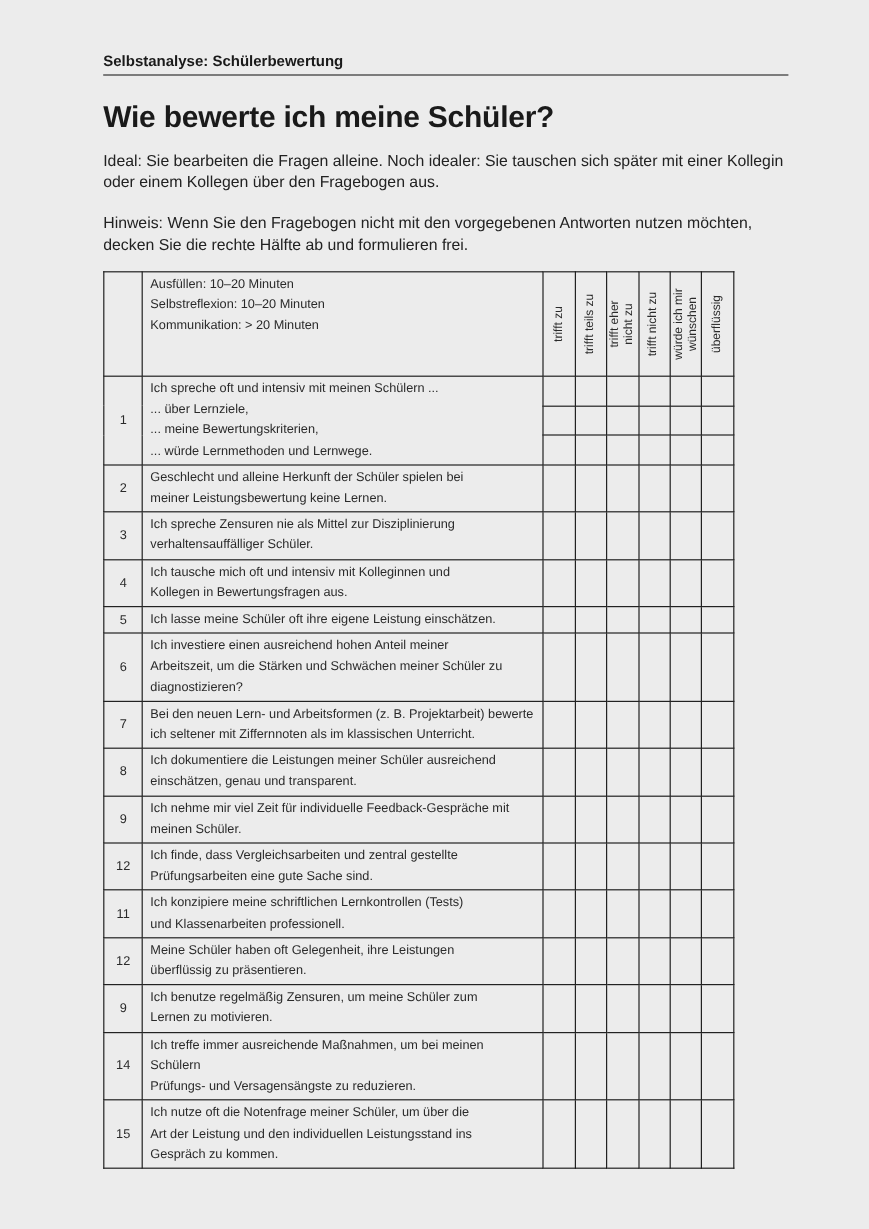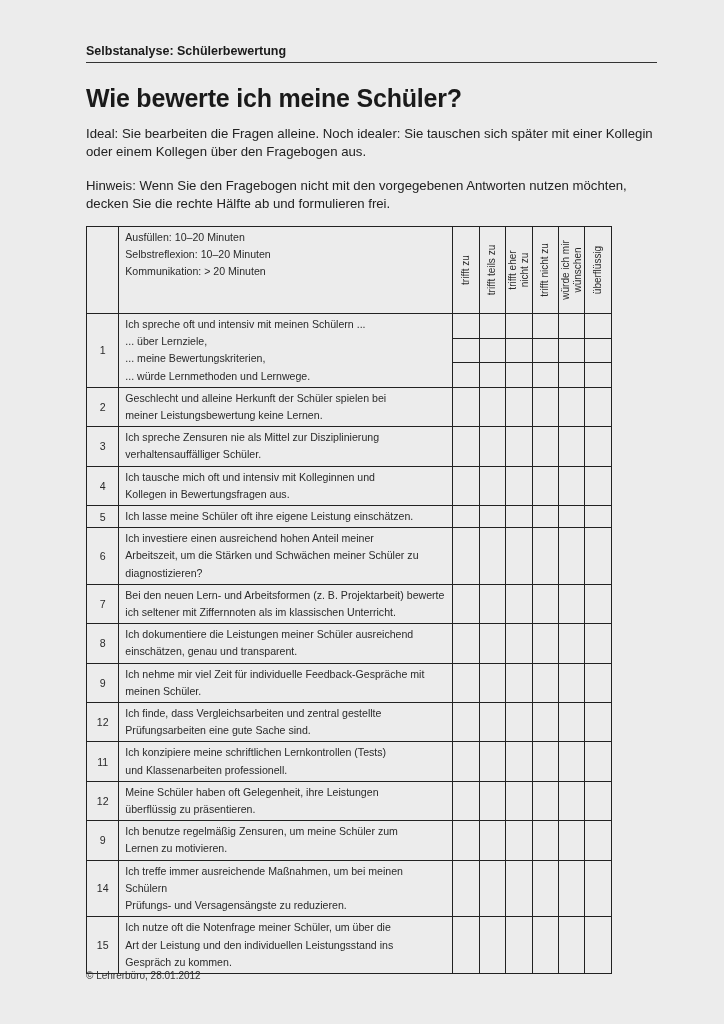--- a/index.html
+++ b/index.html
@@ -267,14 +267,13 @@
         <td class="box" style="height: 51.6px;"></td>
         <td class="box" style="height: 51.6px;"></td>
         <td class="box" style="height: 51.6px;"></td>
         <td class="box" style="height: 51.6px;"></td>
         <td class="box" style="height: 51.6px;"></td>
       </tr>
     </tbody>
 </table>
 
 <div class="footer">
-  <div>© Lehrerbüro, 28.01.2012</div>
 </div>
 
 </body></html>

